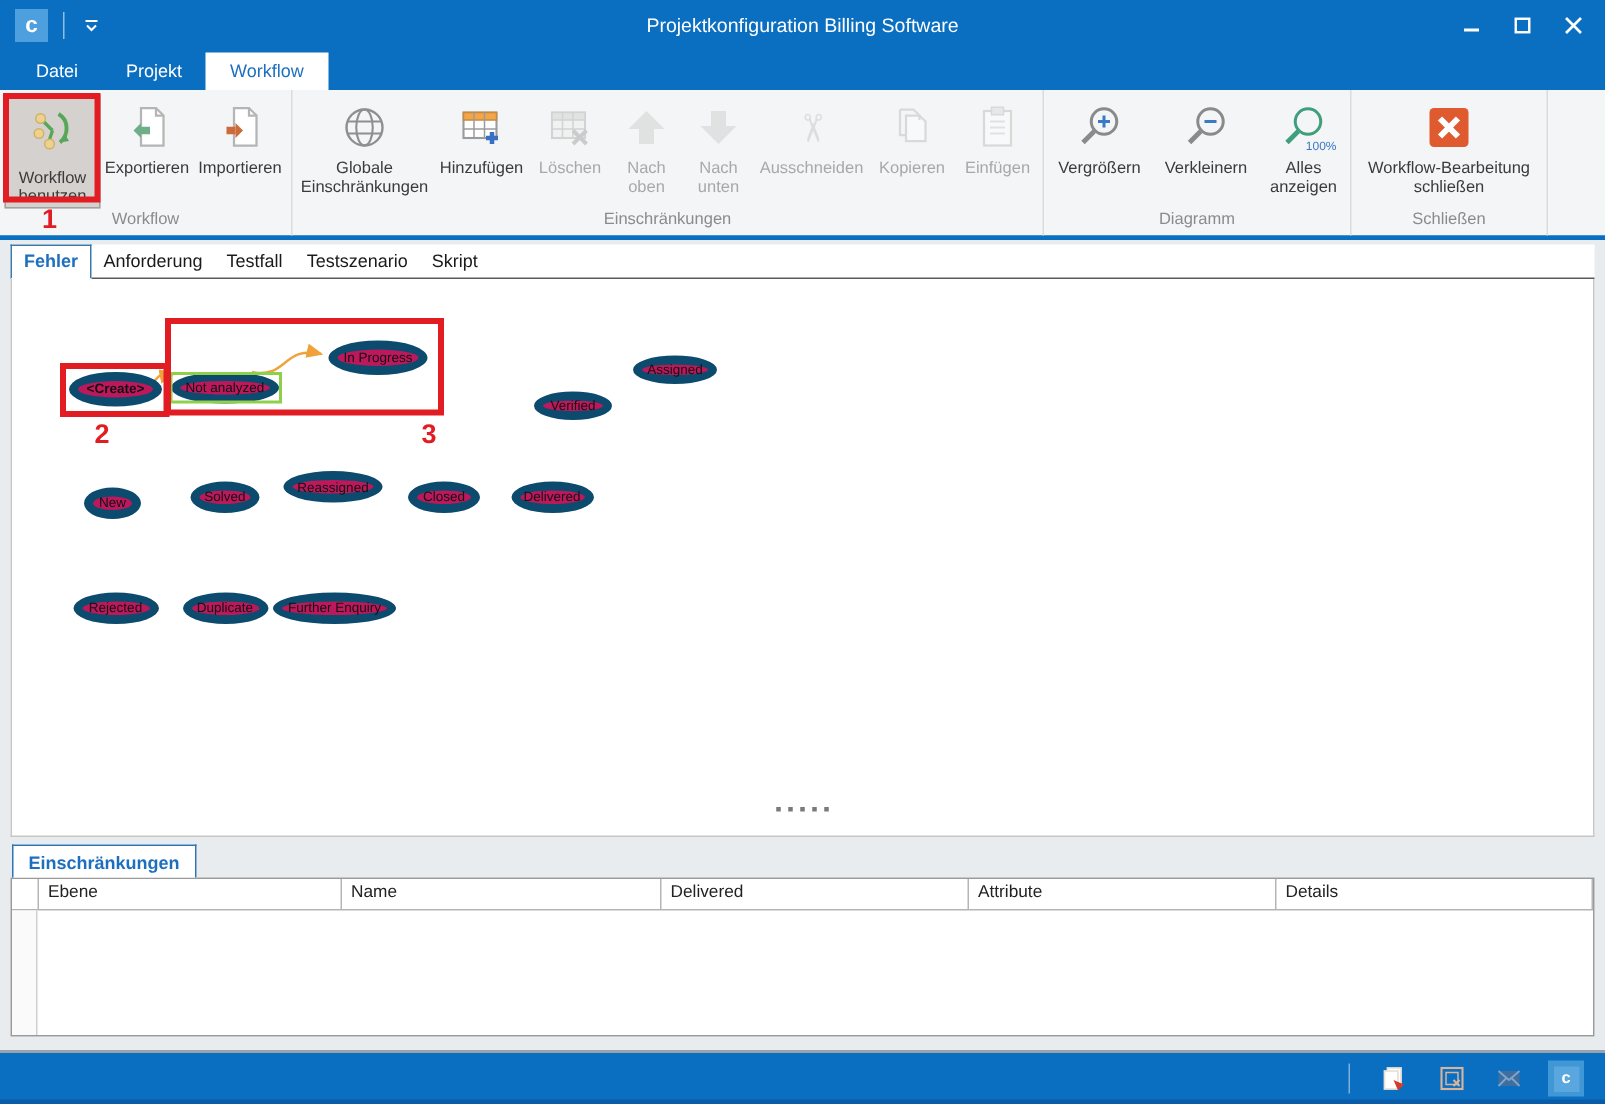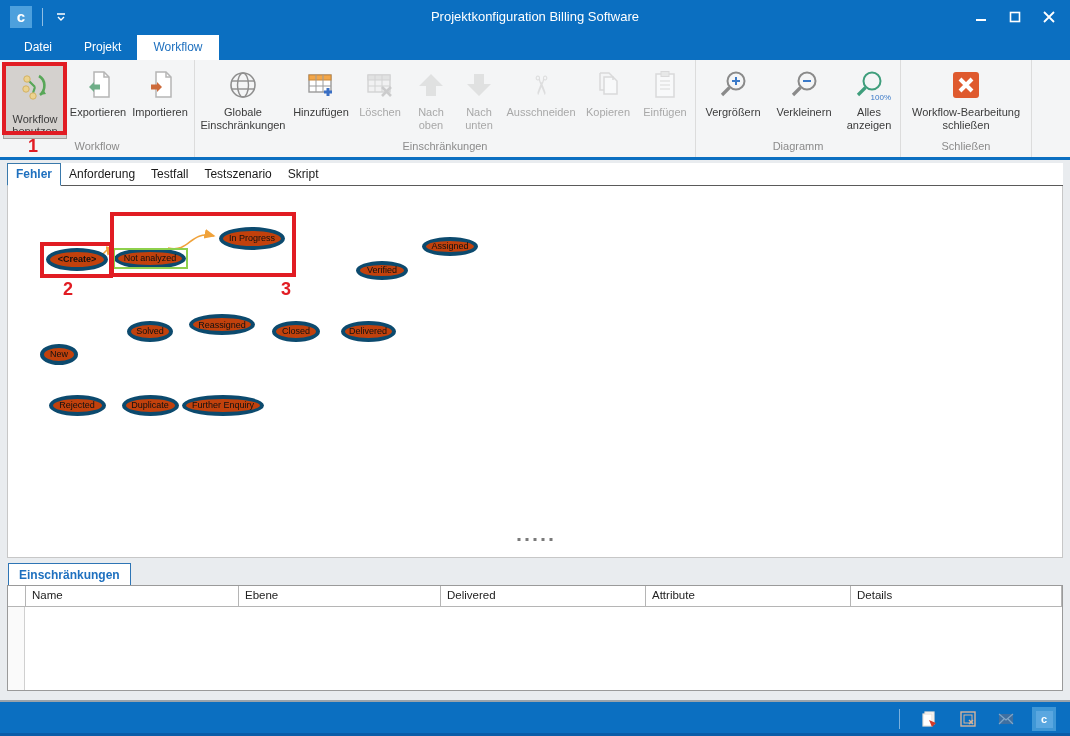--- a/index.html
+++ b/index.html
@@ -36,21 +36,21 @@
   .rgroup-label { height:17px; font-size:11px; color:#8b8b8b; text-align:center; }
   .zoom-badge { position:absolute; right:-6px; bottom:1px; font-size:8px; color:#3a79c8; background:transparent; }
 
   
   .client { height:540px; background:#e9ecef; padding:3px 7px 0 7px; }
   .doc-tabs { height:23px; display:flex; align-items:flex-end; background:#fff; border-bottom:1px solid #5a5a5a; }
   .doc-tab { font-size:12px; color:#1a1a1a; padding:3px 8px 4px 8px; }
   .doc-tab.active { color:var(--accent-blue,#1e70bf); font-weight:bold;
                     border:1px solid #3a79ab; border-bottom:1px solid #fff; margin-bottom:-1px; background:#fff; }
   .canvas { position:relative; height:372px; background:#fff; border:1px solid #c7c7c7; border-top:none; overflow:hidden; }
-  .node { position:absolute; border:4px solid #0c4a6e; border-radius:50%; background:#c2410c;
+  .node { position:absolute; border:6px solid #0c4a6e; border-radius:50%; background:#be185d;
           display:flex; align-items:center; justify-content:center; font-size:9px; color:#111; white-space:nowrap; }
   .edges { position:absolute; inset:0; width:100%; height:100%; }
   .grip { position:absolute; top:352px; left:50%; transform:translateX(-50%); display:flex; gap:5px; }
   .grip i { width:3px; height:3px; background:#7a7a7a; display:block; }
 
   
   .panel-tabs { height:25px; display:flex; align-items:flex-end; margin-top:2px; }
   .panel-tab { font-size:12px; font-weight:bold; color:var(--accent-blue,#1e70bf); background:#fff;
                border:1px solid #2e75b5; border-bottom:none; padding:4px 10px 3px 10px; margin-left:1px; }
   .grid { background:#fff; border:1px solid #9a9a9a; height:106px; display:flex; flex-direction:column; }
@@ -324,38 +324,38 @@
           <i></i>
           <i></i>
           <i></i>
           <i></i>
       </div>
     <div class="node" style="left: 38px; top: 61.5px; width: 62px; height: 23px; font-weight: bold;">&lt;Create&gt;</div>
         <div class="node" style="left: 106px; top: 61.5px; width: 72px; height: 21px;">Not analyzed</div>
         <div class="node" style="left: 211px; top: 40.5px; width: 66px; height: 23px;">In Progress</div>
         <div class="node" style="left: 414px; top: 50.5px; width: 56px; height: 19px;">Assigned</div>
         <div class="node" style="left: 348px; top: 74.5px; width: 52px; height: 19px;">Verified</div>
-        <div class="node" style="left: 32px; top: 138.5px; width: 38px; height: 21px; margin-top: 19px;">New</div>
+        <div class="node" style="left: 48px; top: 138.5px; width: 38px; height: 21px;">New</div>
         <div class="node" style="left: 119px; top: 134.5px; width: 46px; height: 21px;">Solved</div>
         <div class="node" style="left: 181px; top: 128px; width: 66px; height: 21px;">Reassigned</div>
         <div class="node" style="left: 264px; top: 134.5px; width: 48px; height: 21px;">Closed</div>
         <div class="node" style="left: 332.5px; top: 134.5px; width: 55px; height: 21px;">Delivered</div>
         <div class="node" style="left: 40.5px; top: 208.5px; width: 57px; height: 21px;">Rejected</div>
         <div class="node" style="left: 113.5px; top: 208.5px; width: 57px; height: 21px;">Duplicate</div>
         <div class="node" style="left: 174px; top: 208.5px; width: 82px; height: 21px;">Further Enquiry</div>
       </div>
 
     <div class="panel-tabs">
       <div class="panel-tab">Einschränkungen</div>
     </div>
     <div class="grid">
       <div class="grid-head">
           <div class="gcell" style="width: 18px;"></div>
+          <div class="gcell" style="width: 202px;">Ebene</div>
           <div class="gcell" style="width: 213px;">Name</div>
-          <div class="gcell" style="width: 202px;">Ebene</div>
           <div class="gcell" style="width: 205px;">Delivered</div>
           <div class="gcell" style="width: 205px;">Attribute</div>
           <div class="gcell" style="flex: 1 1 0%;">Details</div>
         </div>
       <div class="grid-body">
         <div class="row-strip"></div>
       </div>
     </div>
   </div>
 

